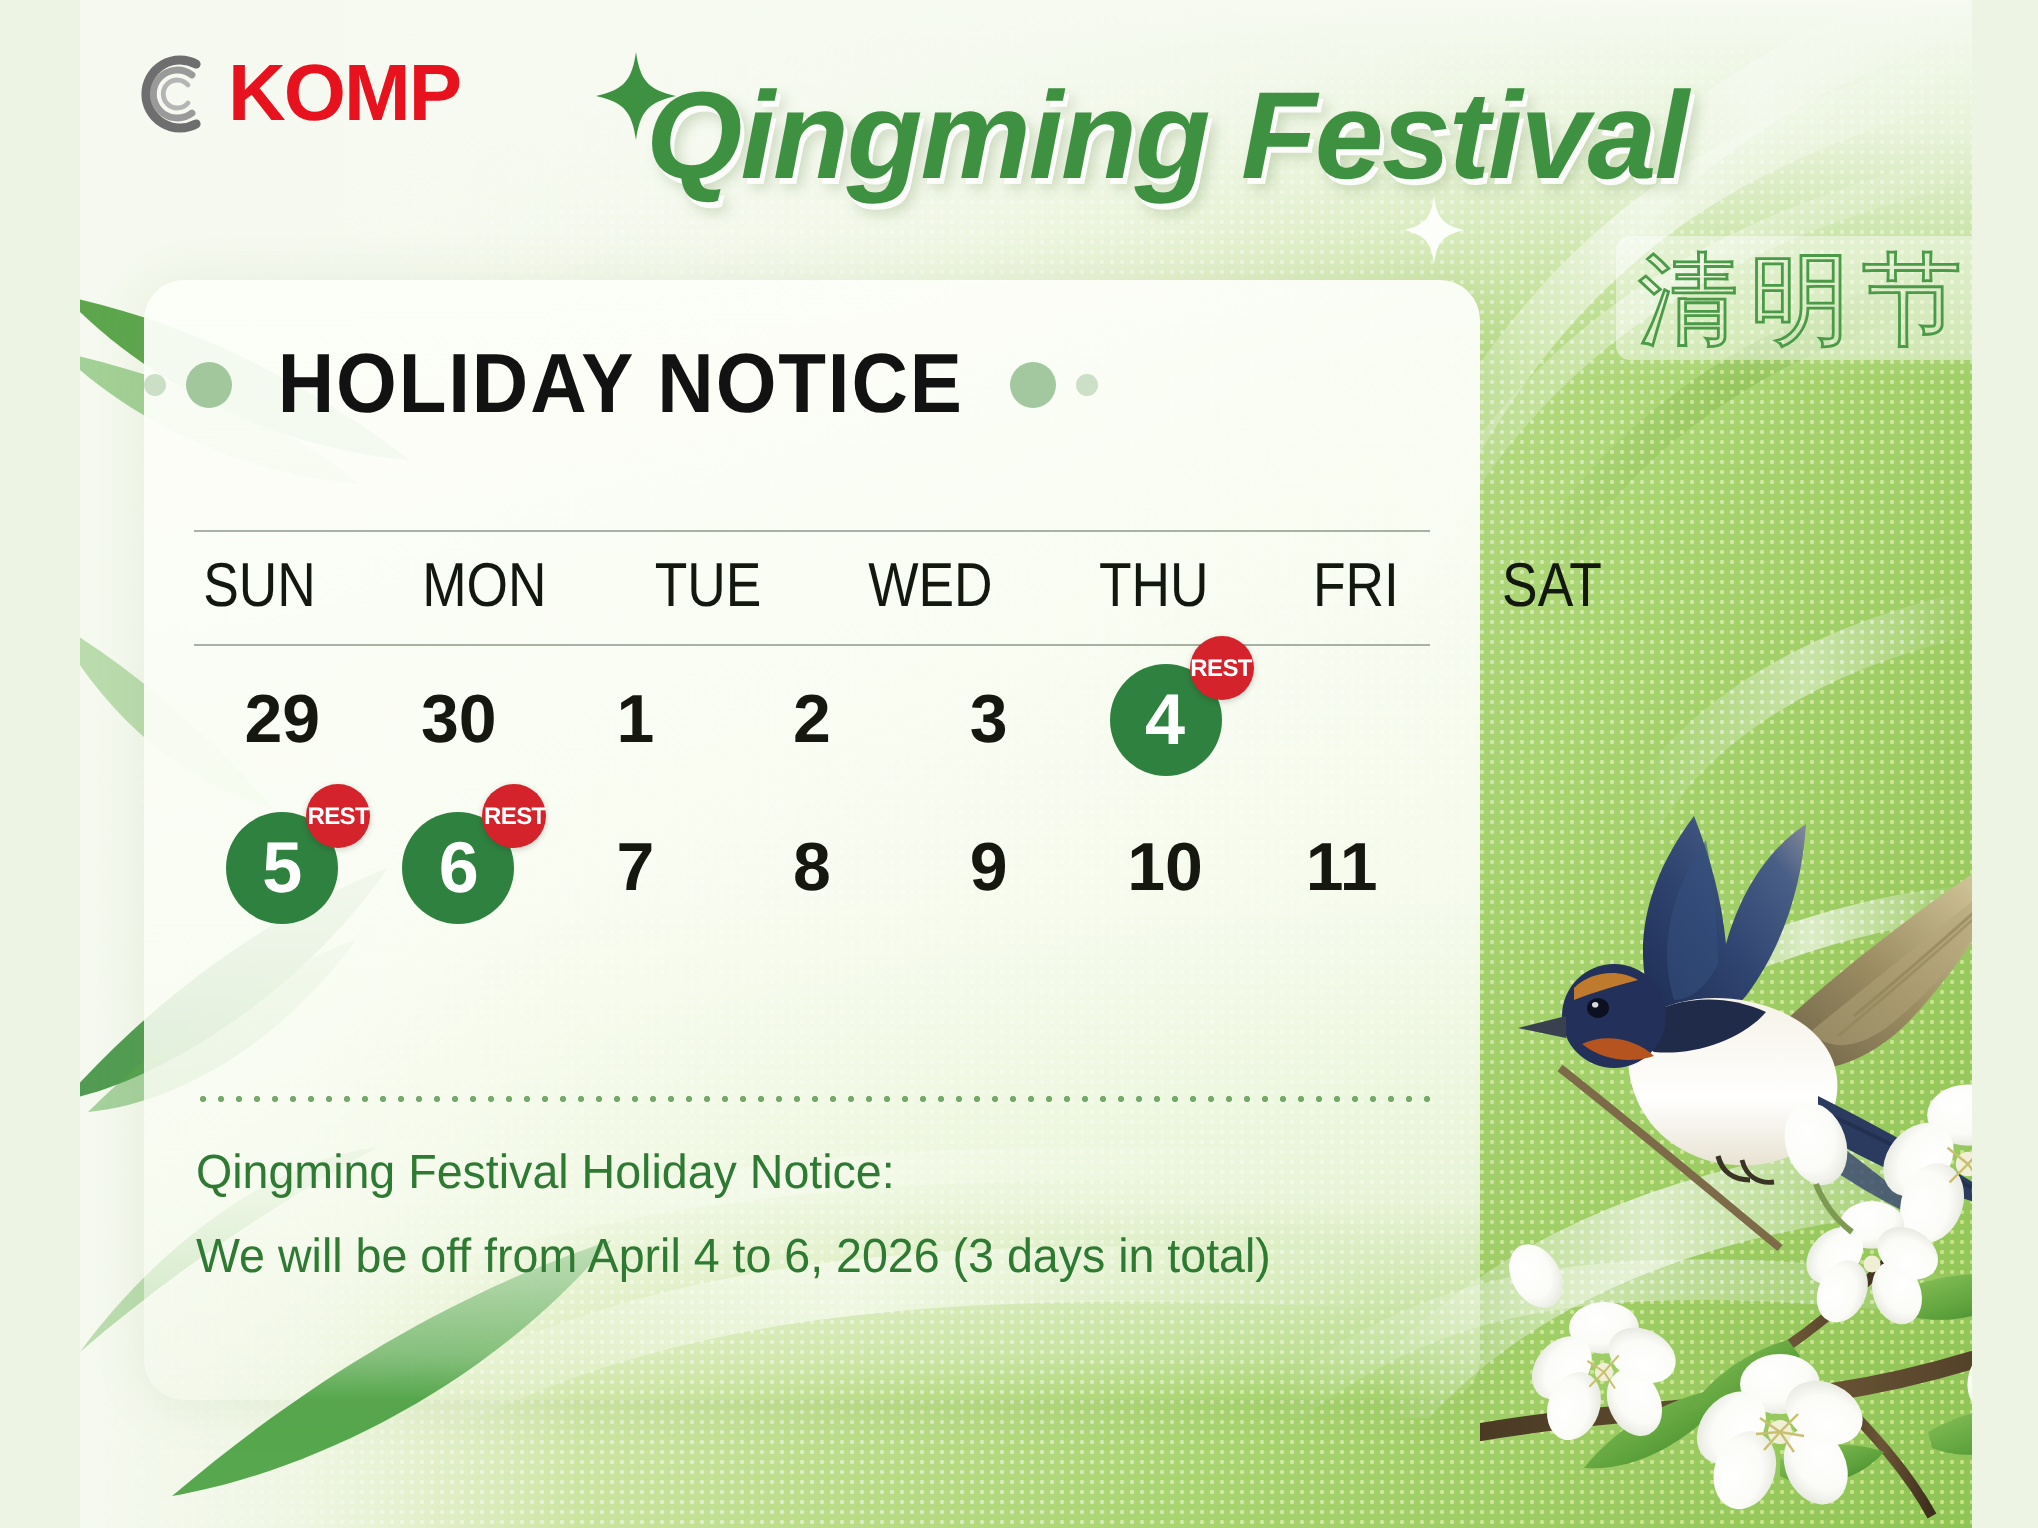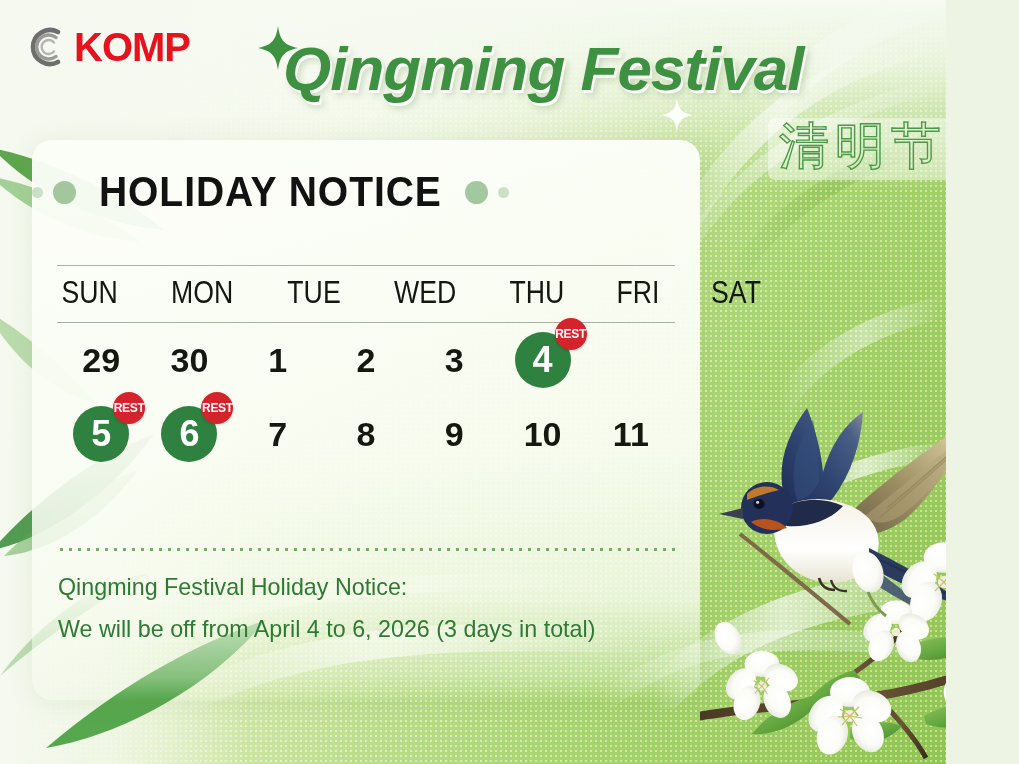--- a/index.html
+++ b/index.html
@@ -1,21 +1,21 @@
 <!DOCTYPE html>
 <html><head>
 <meta charset="utf-8">
 <style>
   html,body{margin:0;padding:0;}
   body{
     width:1019px;height:764px;overflow:hidden;
     font-family:"Liberation Sans", sans-serif;
     background:#eef4e4;
   }
-  #poster{position:relative;width:946px;height:764px;overflow:hidden;}
+  #poster{position:relative;width:946px;height:764px;overflow:hidden;margin-left:40px;}
 
   
   .bg-base{
     position:absolute;inset:0;
     background:
       radial-gradient(120% 80% at 8% 10%, #f7faf0 0%, #f2f7e7 22%, rgba(242,247,231,0) 55%),
       linear-gradient(115deg,#f6faf0 0%,#eef5e0 18%,#d9ebb6 38%,#bcdd8b 55%,#a8d471 70%,#9ccb63 85%,#8fc457 100%);
   }
   .bg-streaks{position:absolute;inset:0;opacity:.85;}
   .bg-grain{
@@ -51,21 +51,21 @@
     text-shadow:2px 3px 0 rgba(255,255,255,.92), 4px 5px 7px rgba(90,130,60,.28);
   }
   .sparkle{position:absolute;}
   .cn-panel{
     position:absolute;left:768px;top:118px;width:218px;height:62px;
     background:rgba(255,255,255,.45);border-radius:7px;
   }
   .cn-title{
     position:absolute;left:779px;top:120px;
     font-size:50px;line-height:60px;letter-spacing:6px;
-    font-family:Liberation Mono, monospace;
+    font-family:Liberation Serif, serif;
     color:rgba(255,255,255,.05);
     -webkit-text-stroke:1.4px #4a9a48;
     white-space:nowrap;
   }
 
   
   .leaf{position:absolute;}
 
   
   .card{

